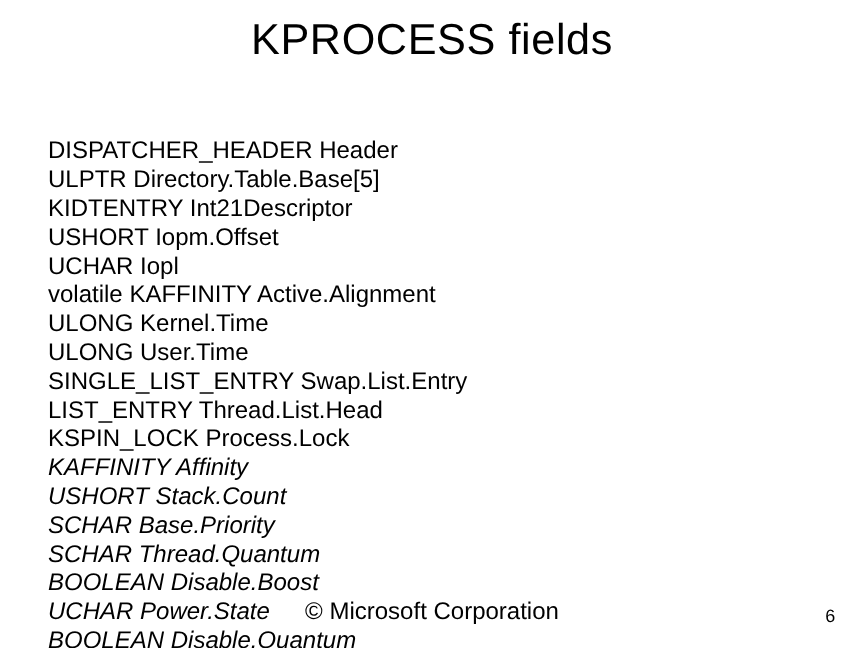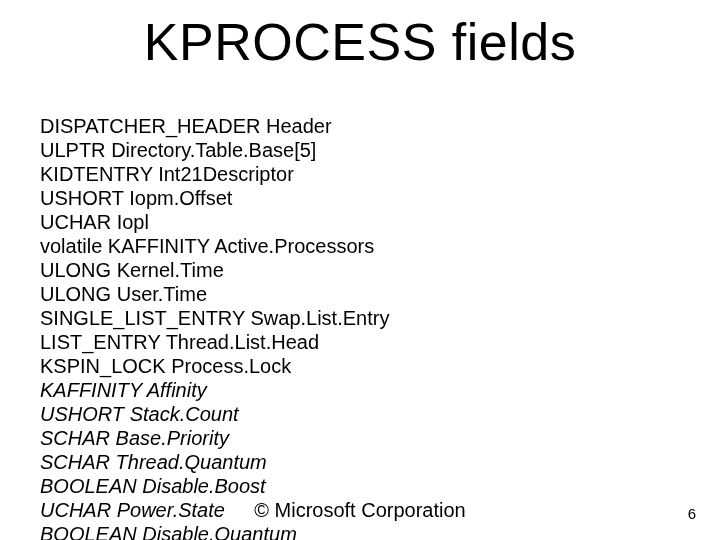--- a/index.html
+++ b/index.html
@@ -17,21 +17,21 @@
     width: 720px;
     height: 540px;
     box-sizing: border-box;
   }
   .title {
     position: absolute;
     top: 12px;
     left: 0;
     width: 720px;
     text-align: center;
-    font-size: 52px;
+    font-size: 36px;
     font-weight: 400;
     letter-spacing: 0.5px;
   }
   .columns {
     position: absolute;
     top: 80px;
     left: 40px;
     width: 640px;
     display: flex;
     flex-direction: column;
@@ -81,21 +81,21 @@
 
   <div class="title">KPROCESS fields</div>
 
   <div class="columns">
     <div class="col col-left" id="col-left">
         <div class="field-line"><span class="type">DISPATCHER_HEADER</span> <span class="name">Header</span></div>
         <div class="field-line"><span class="type">ULPTR</span> <span class="name">Directory.Table.Base[5]</span></div>
         <div class="field-line"><span class="type">KIDTENTRY</span> <span class="name">Int21Descriptor</span></div>
         <div class="field-line"><span class="type">USHORT</span> <span class="name">Iopm.Offset</span></div>
         <div class="field-line"><span class="type">UCHAR</span> <span class="name">Iopl</span></div>
-        <div class="field-line"><span class="type">volatile KAFFINITY</span> <span class="name">Active.Processors</span></div>
+        <div class="field-line"><span class="type">volatile KAFFINITY</span> <span class="name">Active.Alignment</span></div>
         <div class="field-line"><span class="type">ULONG</span> <span class="name">Kernel.Time</span></div>
         <div class="field-line"><span class="type">ULONG</span> <span class="name">User.Time</span></div>
         <div class="field-line"><span class="type">SINGLE_LIST_ENTRY</span> <span class="name">Swap.List.Entry</span></div>
         <div class="field-line"><span class="type">LIST_ENTRY</span> <span class="name">Thread.List.Head</span></div>
         <div class="field-line"><span class="type">KSPIN_LOCK</span> <span class="name">Process.Lock</span></div>
       </div>
     <div class="col col-right" id="col-right">
         <div class="field-line"><span class="type">KAFFINITY</span> <span class="name">Affinity</span></div>
         <div class="field-line"><span class="type">USHORT</span> <span class="name">Stack.Count</span></div>
         <div class="field-line"><span class="type">SCHAR</span> <span class="name">Base.Priority</span></div>

